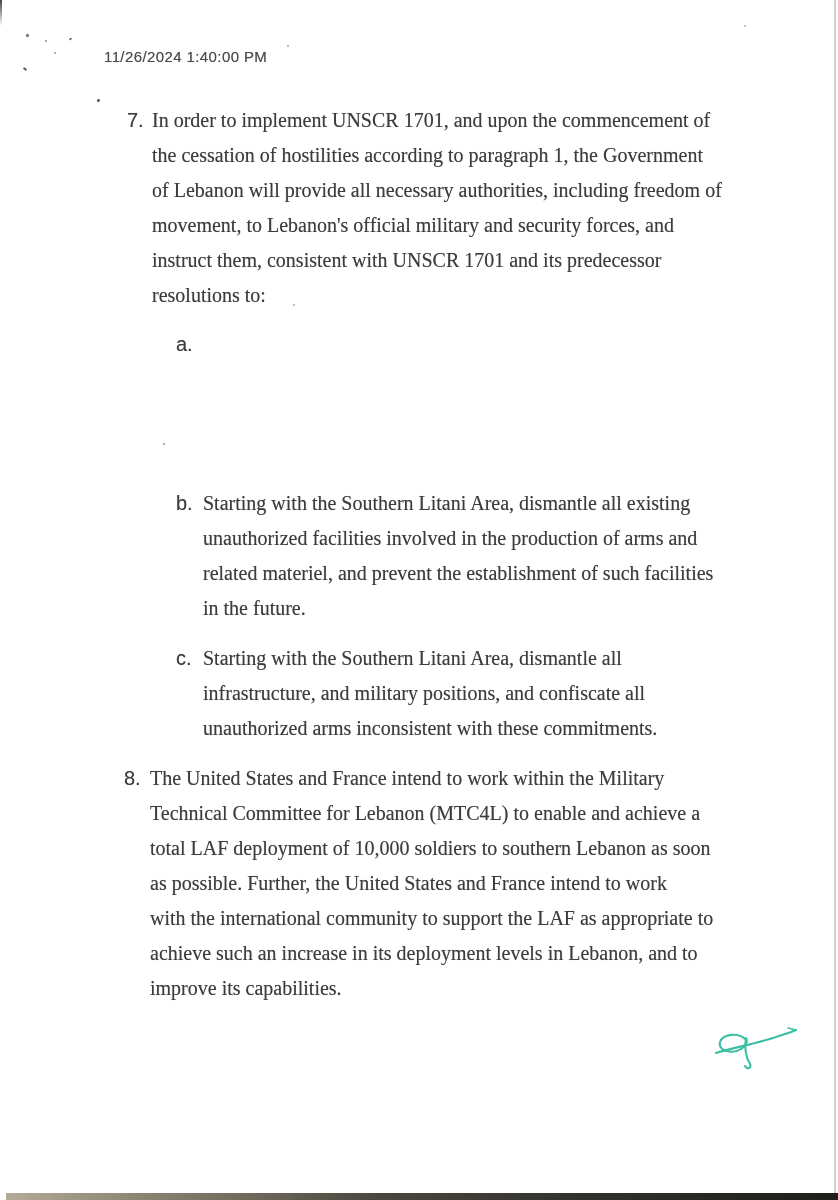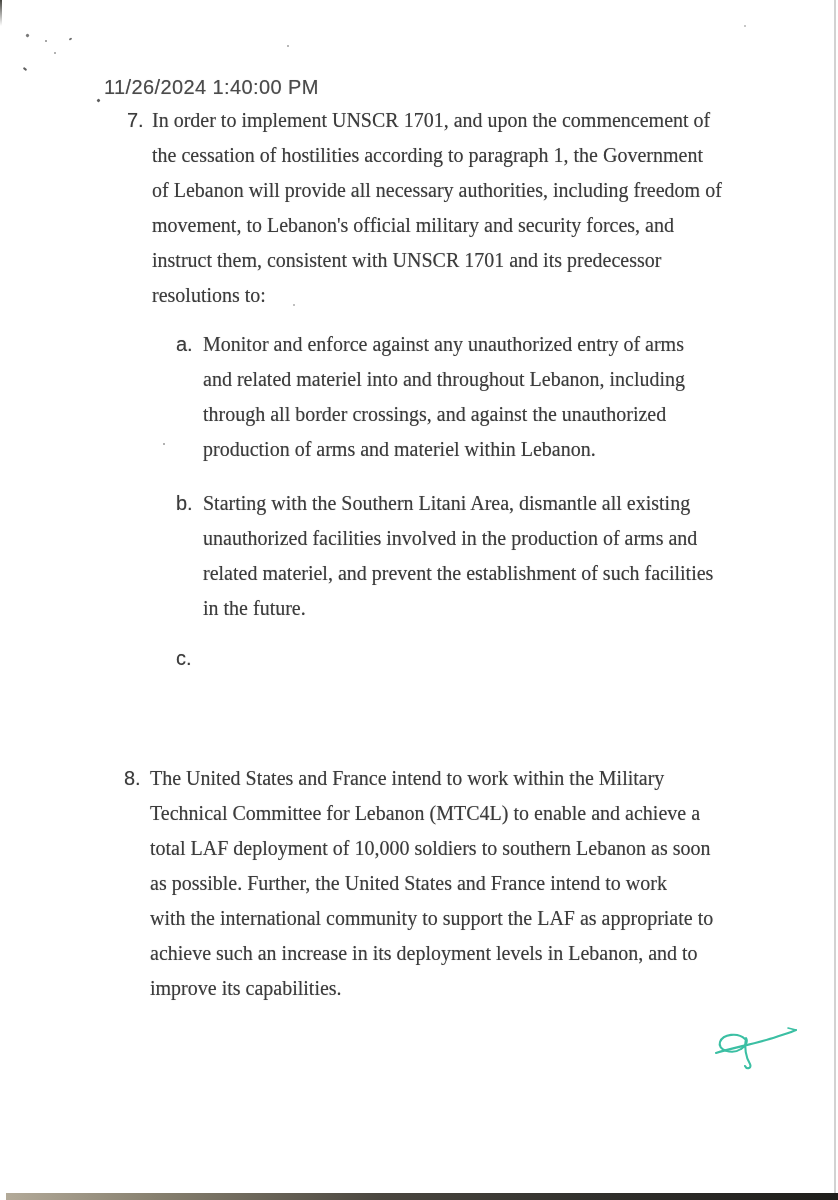--- a/index.html
+++ b/index.html
@@ -5,22 +5,22 @@
   html,body { margin:0; padding:0; background:#ffffff; }
   .page {
     position:relative;
     width:838px; height:1200px;
     background:#ffffff;
     overflow:hidden;
     font-family:"Liberation Sans", sans-serif;
     color:#3c3c3c;
   }
   .timestamp {
-    position:absolute; left:104px; top:76px;
-    font-size:20px; color:#4b4b4b;
+    position:absolute; left:104px; top:48px;
+    font-size:15px; color:#4b4b4b;
     letter-spacing:0.4px;
     text-shadow:0 0 0.7px rgba(80,80,80,0.55);
   }
   .para, .sub {
     position:absolute;
     display:flex;
     align-items:flex-start;
     font-size:20px;
     line-height:35px;
     text-shadow:0 0 0.7px rgba(70,70,70,0.5);
@@ -69,36 +69,35 @@
     <div class="ptext">In order to implement UNSCR 1701, and upon the commencement of
 the cessation of hostilities according to paragraph 1, the Government
 of Lebanon will provide all necessary authorities, including freedom of
 movement, to Lebanon's official military and security forces, and
 instruct them, consistent with UNSCR 1701 and its predecessor
 resolutions to:</div>
   </div>
 
   <div class="sub" style="left:176px; top:327px; width:610px;">
     <span class="letter">a.</span>
-    <div class="ptext">Monitor and enforce against any unauthorized entry of arms
-and related materiel into and throughout Lebanon, including
-through all border crossings, and against the unauthorized
-production of arms and materiel within Lebanon.</div>
   </div>
 
   <div class="sub" style="left:176px; top:486px; width:610px;">
     <span class="letter">b.</span>
     <div class="ptext">Starting with the Southern Litani Area, dismantle all existing
 unauthorized facilities involved in the production of arms and
 related materiel, and prevent the establishment of such facilities
 in the future.</div>
   </div>
 
   <div class="sub" style="left:176px; top:641px; width:610px;">
     <span class="letter">c.</span>
+    <div class="ptext">Starting with the Southern Litani Area, dismantle all
+infrastructure, and military positions, and confiscate all
+unauthorized arms inconsistent with these commitments.</div>
   </div>
 
   <div class="para para8" style="left:124px; top:761px; width:670px;">
     <span class="num">8.</span>
     <div class="ptext">The United States and France intend to work within the Military
 Technical Committee for Lebanon (MTC4L) to enable and achieve a
 total LAF deployment of 10,000 soldiers to southern Lebanon as soon
 as possible. Further, the United States and France intend to work
 with the international community to support the LAF as appropriate to
 achieve such an increase in its deployment levels in Lebanon, and to

